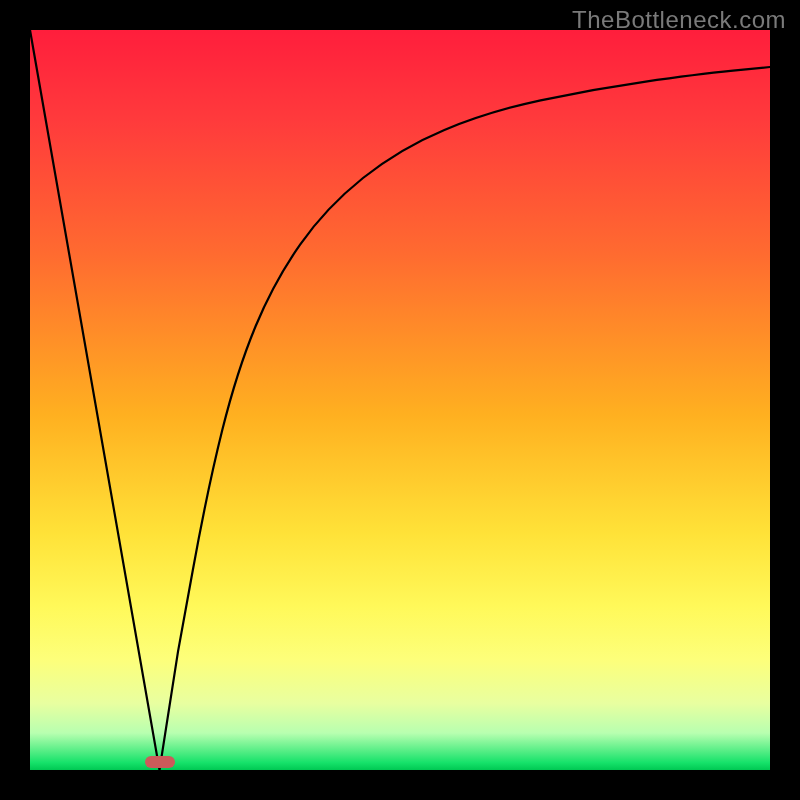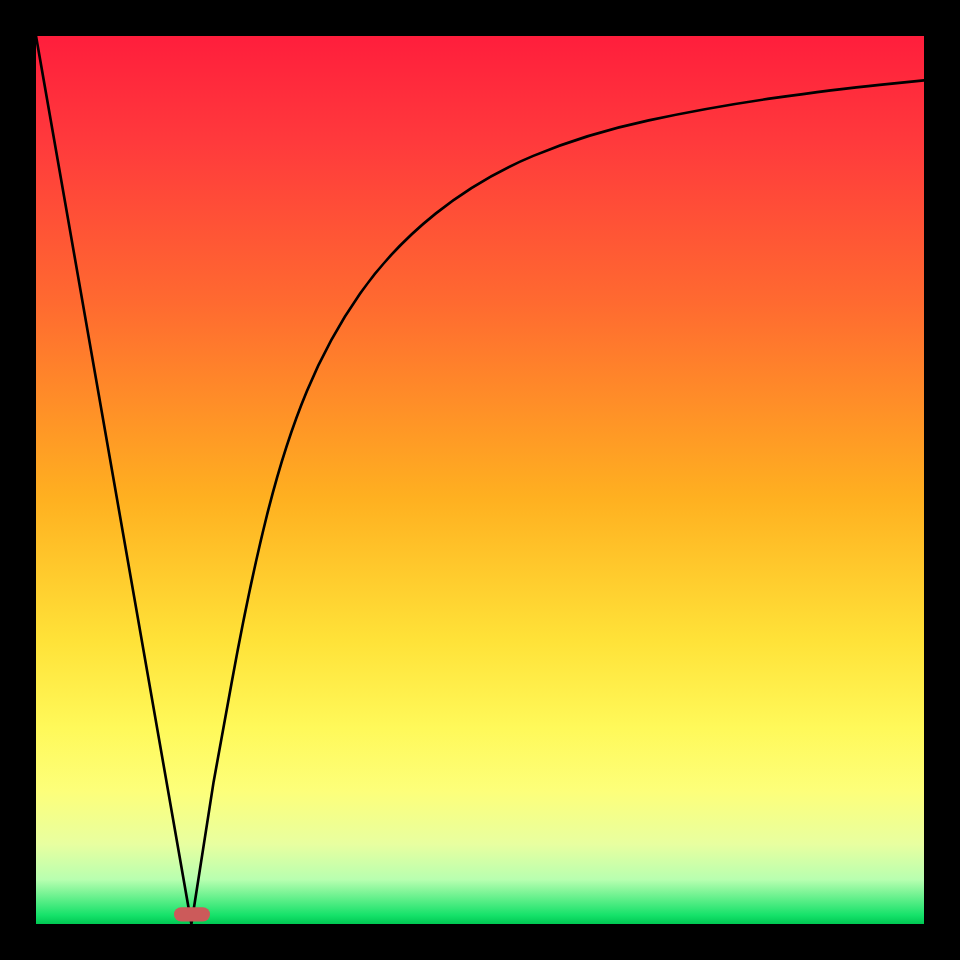--- a/index.html
+++ b/index.html
@@ -64,20 +64,21 @@
     background: #cc5a5a;
     left: 114px;   
     bottom: 2px;
   }
 </style>
 </head>
 <body>
 
 <div class="frame">
 
+  <div class="watermark">TheBottleneck.com</div>
 
   <div class="plot">
 
     <svg class="curve" viewBox="0 0 740 740" preserveAspectRatio="none">
       <path id="curve-path" fill="none" stroke="#000" stroke-width="2.2" stroke-linejoin="round" stroke-linecap="round" d="M 0.00 0.00 L 129.50 740.00 L 148.00 621.60 Q 148.00 621.60 162.80 540.20 Q 177.60 458.80 192.40 399.60 Q 207.20 340.40 225.70 296.00 Q 244.20 251.60 270.10 214.60 Q 296.00 177.60 333.00 148.00 Q 370.00 118.40 414.40 99.90 Q 458.80 81.40 510.60 70.30 Q 562.40 59.20 614.20 51.80 Q 666.00 44.40 703.00 40.70 T 740.00 37.00"></path>
     </svg>
 
     <div class="marker" style="left: 114.5px;"></div>
   </div>
 

